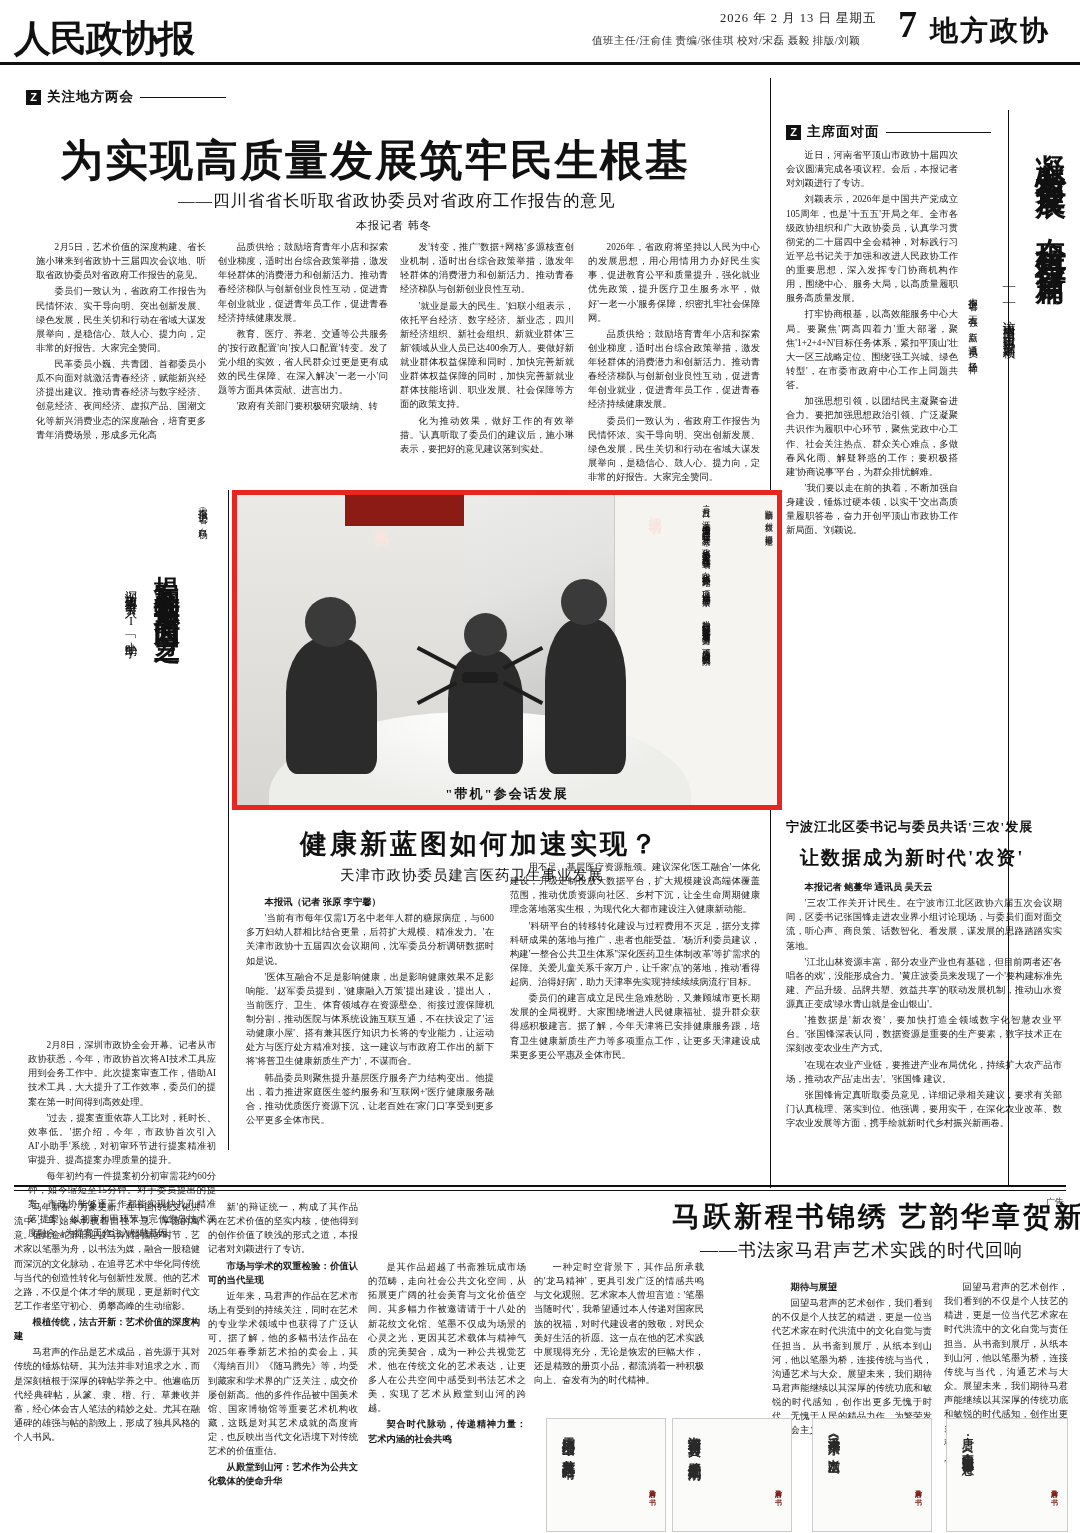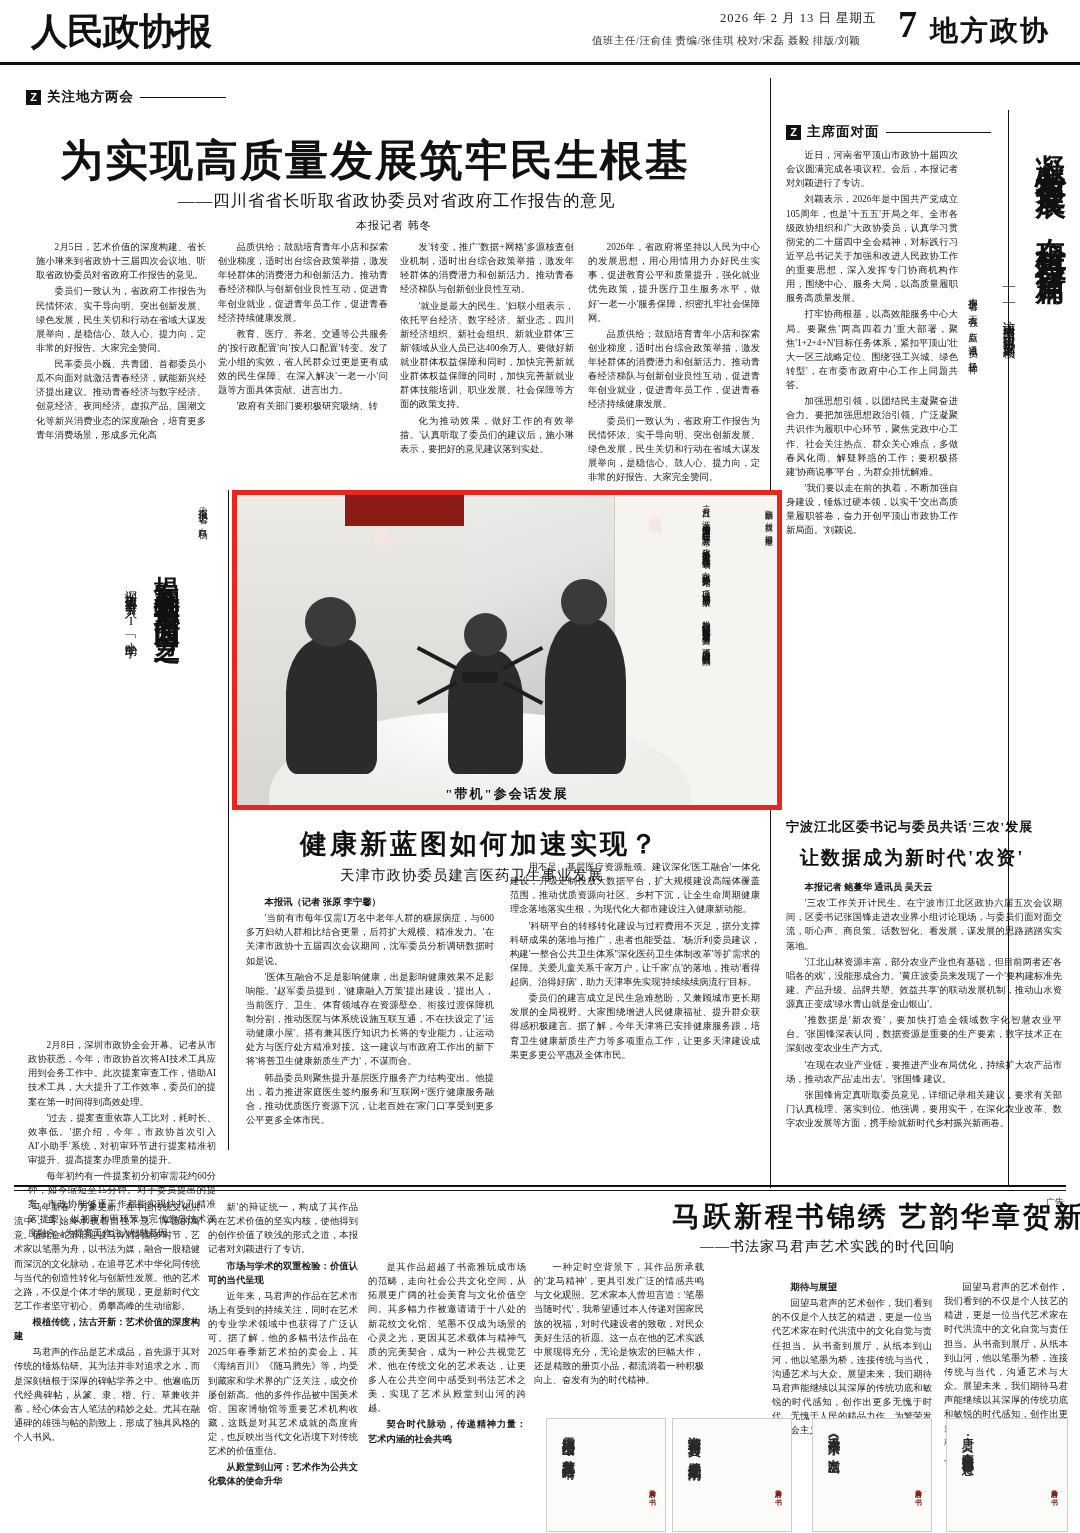--- a/index.html
+++ b/index.html
@@ -5,22 +5,22 @@
   html,body{margin:0;padding:0;}
   body{
     width:1080px;height:1533px;background:#ffffff;
     font-family:"Liberation Serif","DejaVu Serif",serif;
     color:#111;overflow:hidden;position:relative;
   }
   .page{position:relative;width:1080px;height:1533px;}
 
   
   .masthead{position:relative;height:62px;border-bottom:3px solid #111;}
-  .logo{position:absolute;left:14px;top:7px;font-size:37px;font-weight:bold;letter-spacing:-1px;
-        font-family:"Liberation Serif",serif;margin-left:17px;}
+  .logo{position:absolute;left:14px;top:14px;font-size:37px;font-weight:bold;letter-spacing:-1px;
+        font-family:"Liberation Serif",serif;}
   .mast-date{position:absolute;left:720px;top:10px;font-size:12.5px;color:#222;letter-spacing:1px;}
   .mast-credits{position:absolute;left:592px;top:34px;font-size:10.5px;color:#333;letter-spacing:.5px;}
   .pagenum{position:absolute;left:898px;top:2px;font-size:38px;font-weight:bold;}
   .mast-section{position:absolute;left:930px;top:12px;font-size:28px;font-weight:bold;letter-spacing:2px;}
 
   
   .vrule{position:absolute;background:#111;}
 
   
   .flag{position:absolute;display:flex;align-items:center;gap:6px;}
@@ -65,21 +65,21 @@
   .ph-person{position:absolute;background:#2b2b2b;border-radius:40% 40% 12% 12%;}
   .ph-head{position:absolute;background:#3a3a3a;border-radius:50%;}
   .ph-drone{position:absolute;left:33%;top:52%;width:24%;height:14%;}
   .ph-drone span{position:absolute;background:#1e1e1e;}
   .ph-cap{position:absolute;left:0;right:0;bottom:2px;text-align:center;font-size:13px;font-weight:bold;letter-spacing:2px;color:#111;}
   .ph-vtxt{position:absolute;writing-mode:vertical-rl;text-orientation:upright;font-weight:bold;}
   .ph-credit{position:absolute;right:4px;top:8px;writing-mode:vertical-rl;text-orientation:upright;font-size:8px;color:#222;letter-spacing:1px;}
 
   
   .adtitle{position:absolute;font-size:28px;font-weight:bold;letter-spacing:3px;white-space:nowrap;}
-  .adsub{position:absolute;font-size:14px;letter-spacing:1px;white-space:nowrap;}
+  .adsub{position:absolute;font-size:18px;letter-spacing:1px;white-space:nowrap;}
   .adtag{position:absolute;font-size:9px;color:#333;}
   .calli{position:absolute;background:#fbfbfa;border:1px solid #cdcdcd;overflow:hidden;}
   .calli .ink{position:absolute;writing-mode:vertical-rl;text-orientation:upright;color:#2a2a2a;
      font-family:"Liberation Serif",serif;font-weight:bold;}
   .hr-thin{position:absolute;background:#111;height:1px;}
   .hr-thick{position:absolute;background:#111;height:2px;}
   .smallhead{position:absolute;font-size:13px;font-weight:bold;letter-spacing:1px;white-space:nowrap;}
   .midhead{position:absolute;font-size:19px;font-weight:bold;letter-spacing:2px;white-space:nowrap;}
 </style>
 </head>

